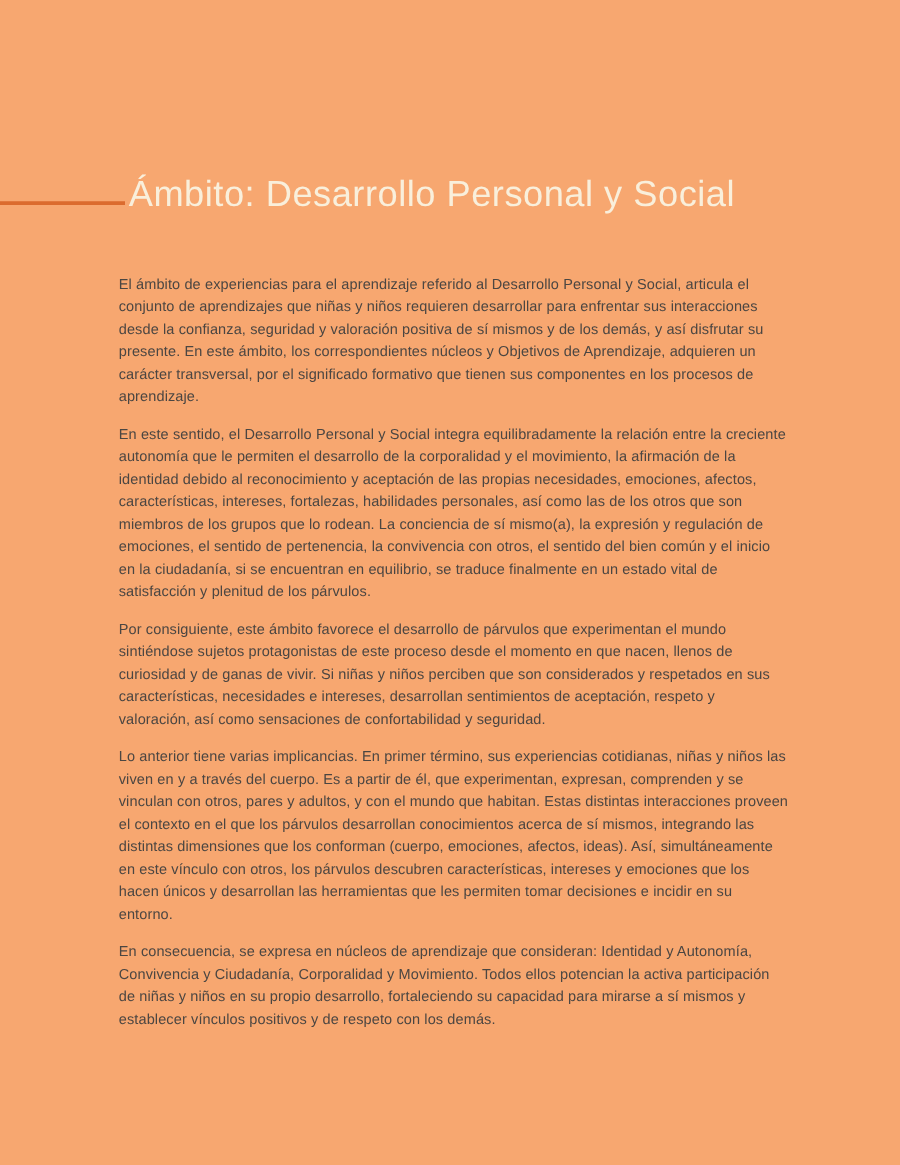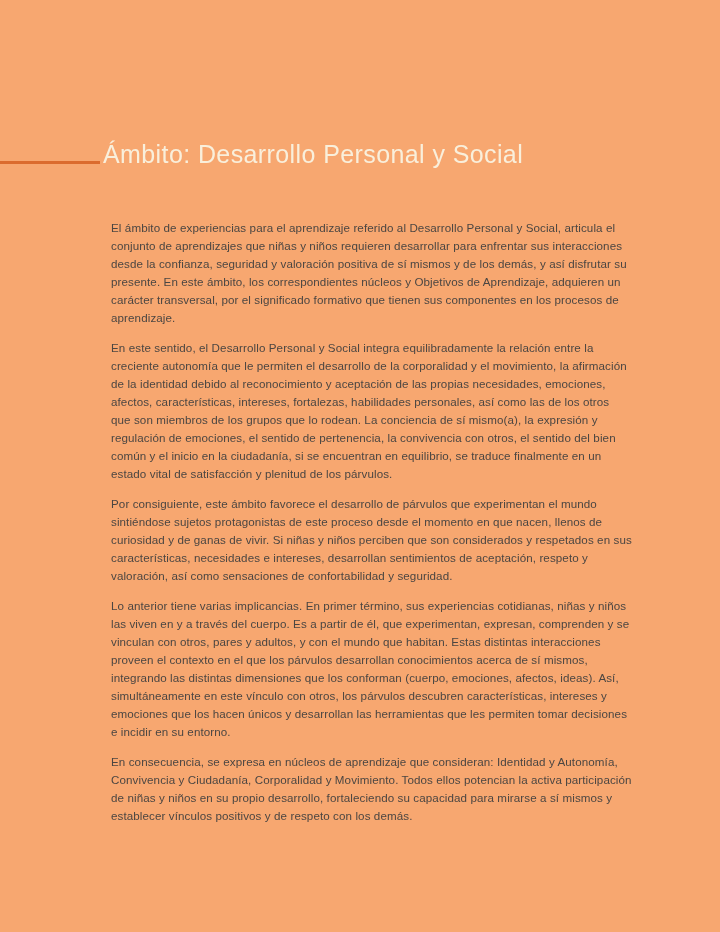--- a/index.html
+++ b/index.html
@@ -28,34 +28,34 @@
     left: 0;
     top: 21px;
     width: 100px;
     height: 3px;
     background: #DB6B2E;
   }
   .page-title {
     position: absolute;
     left: 103px;
     top: 0;
-    font-size: 25px;
+    font-size: 29px;
     font-weight: 300;
     letter-spacing: 0.4px;
     color: #F9EFDB;
     white-space: nowrap;
   }
   .content {
     position: absolute;
     left: 95px;
     top: 219px;
     width: 537px;
   }
   .content p {
-    margin: 0 0 12px 16px;
+    margin: 0 0 12px 0;
     font-size: 11.6px;
     line-height: 18px;
     font-weight: 400;
     letter-spacing: 0.1px;
     color: #4B4642;
     text-align: left;
   }
 </style>
 </head>
 <body>

